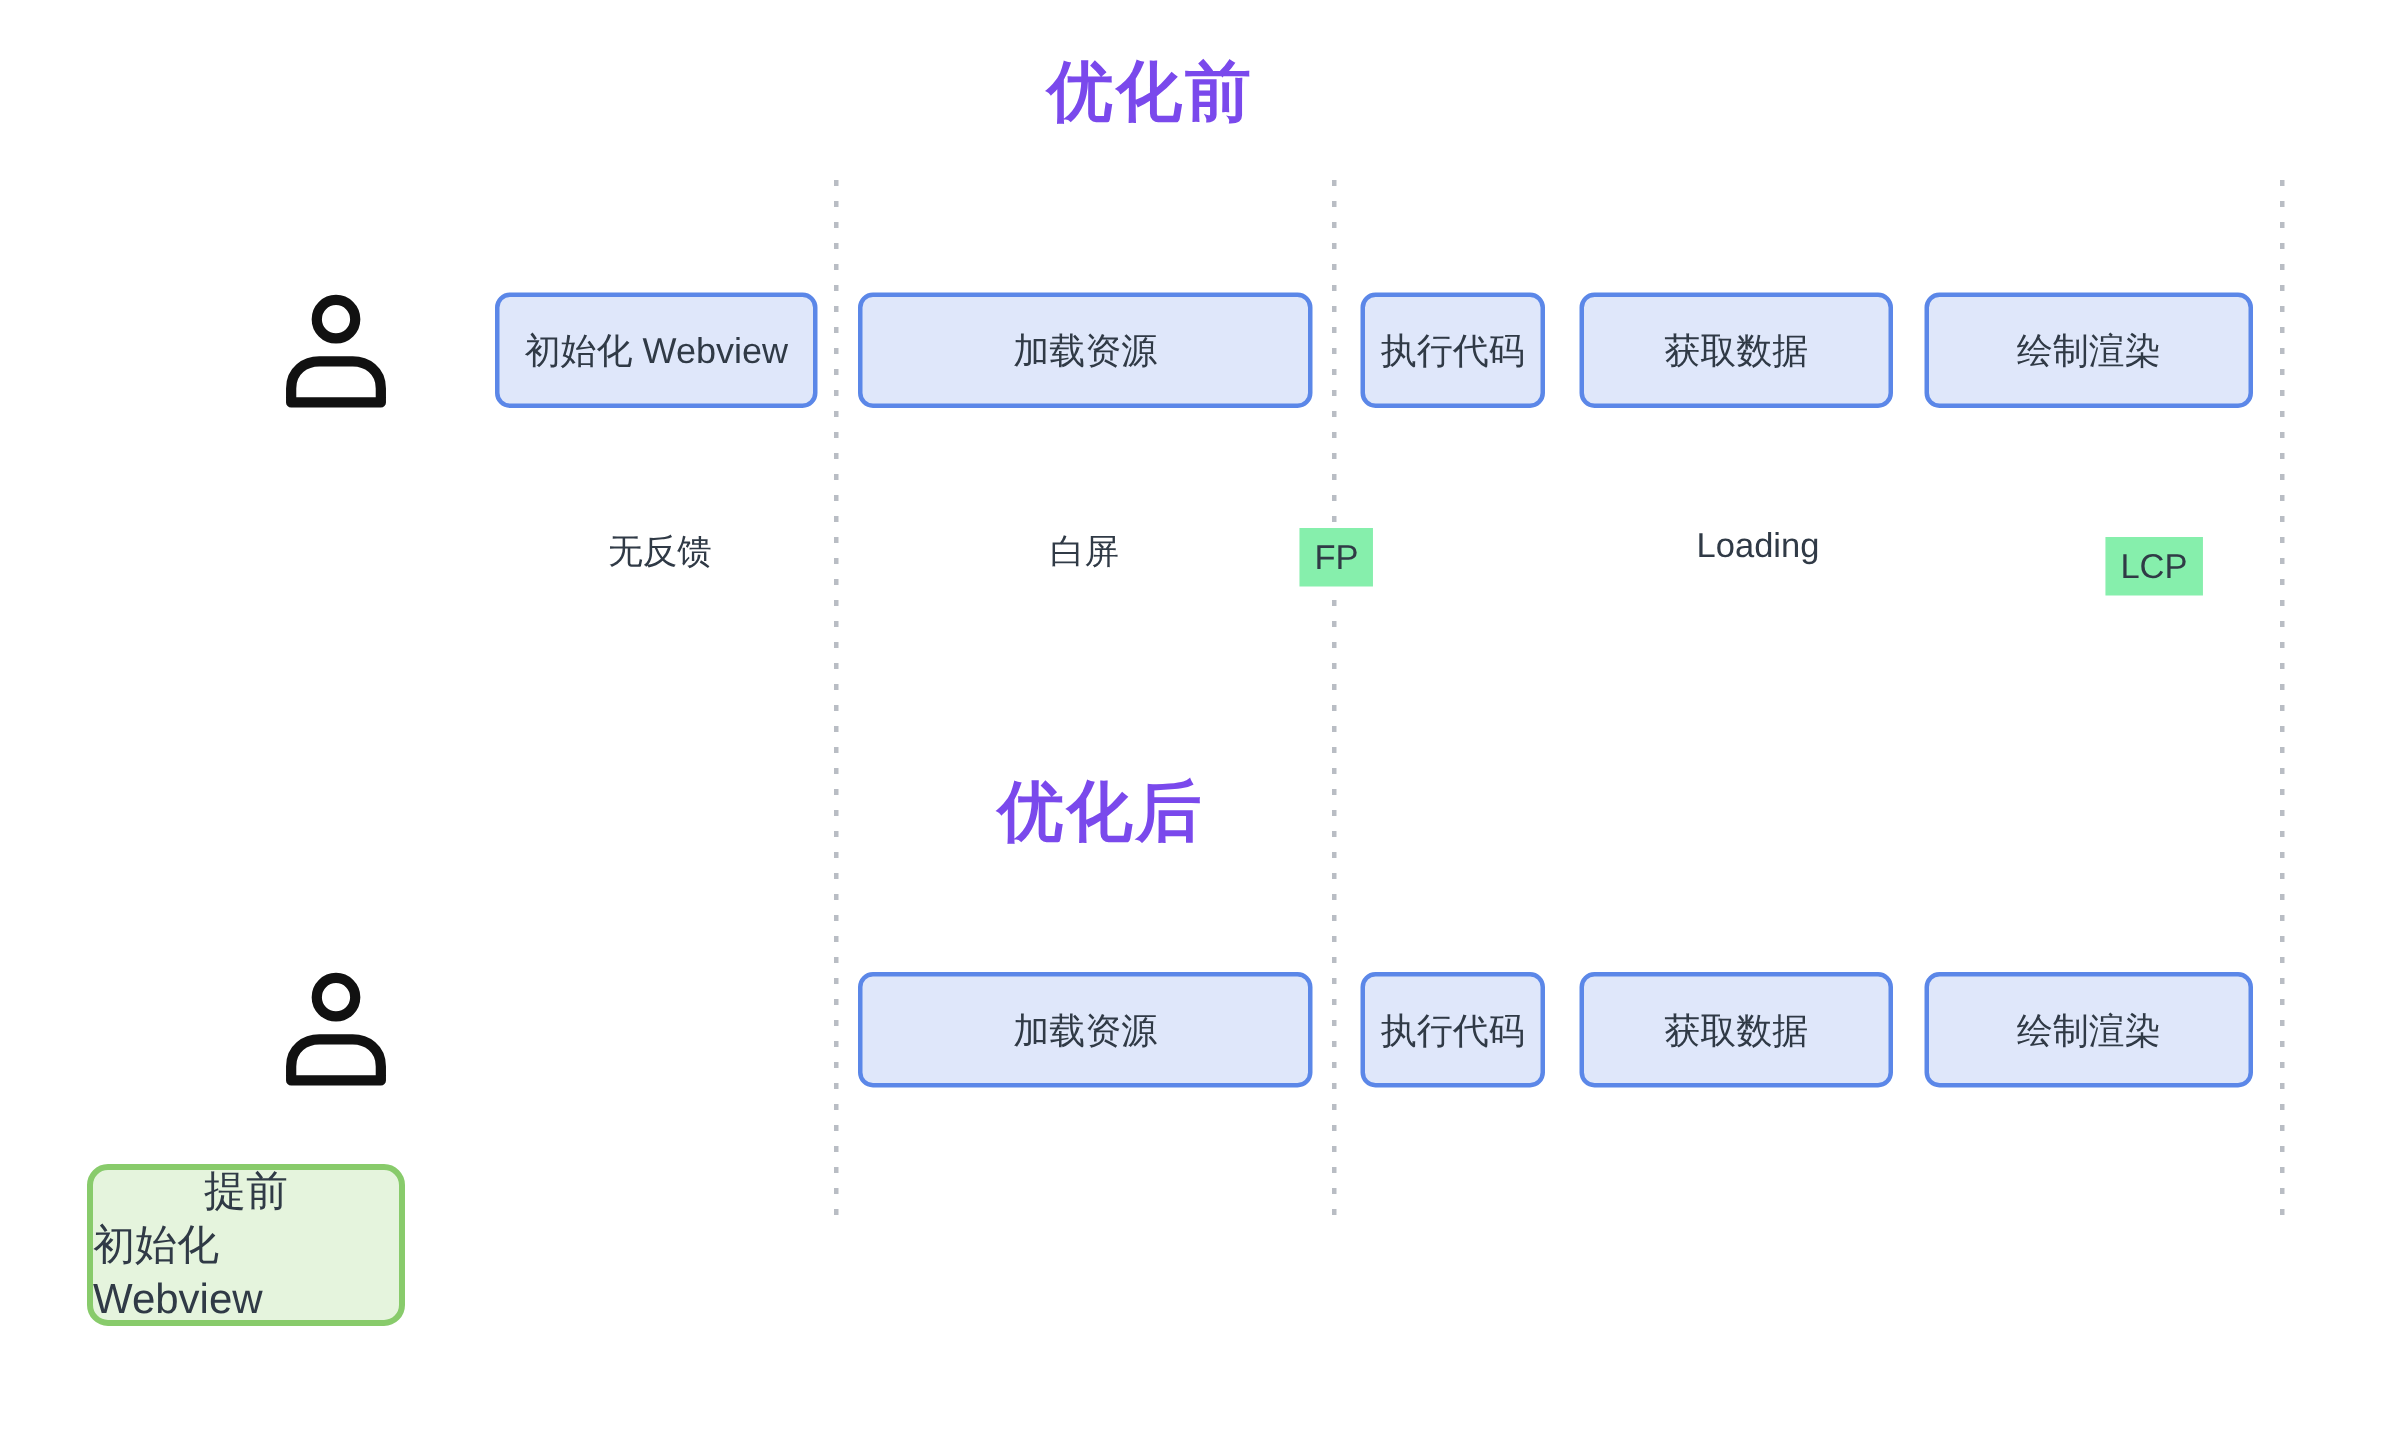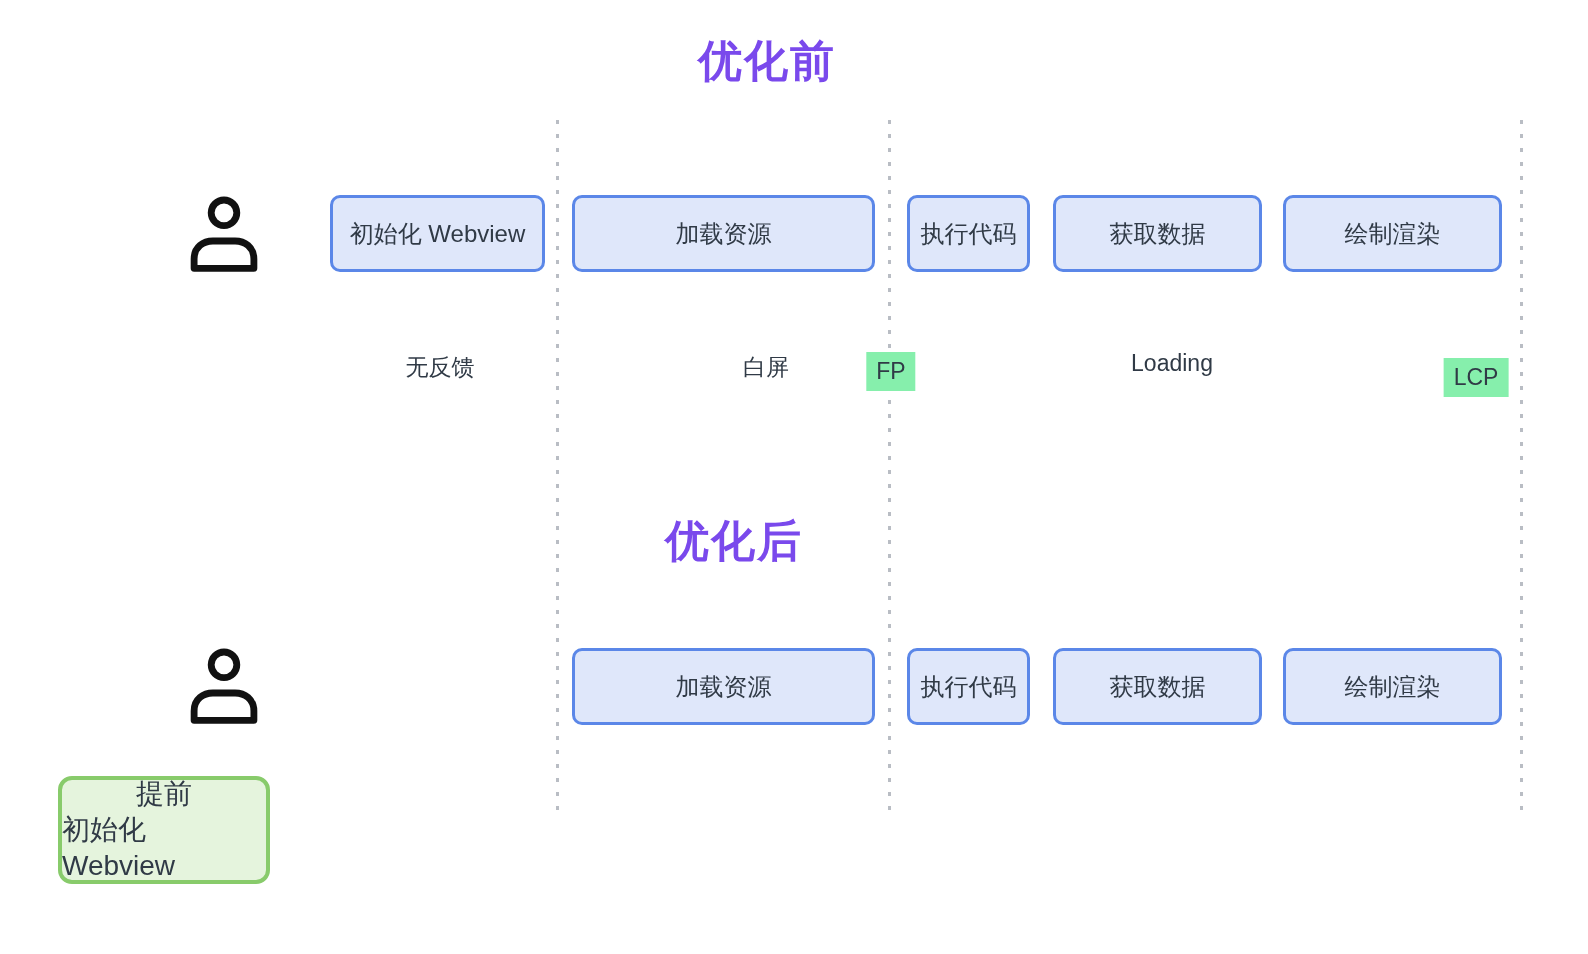--- a/index.html
+++ b/index.html
@@ -49,24 +49,24 @@
   .s-exec-2 {left:907px;top:648px;width:123px;}
   .s-fetch-2{left:1053px;top:648px;width:209px;}
   .s-paint-2{left:1283px;top:648px;width:219px;}
   
   .vl-1{left:556px;} .vl-2{left:888px;} .vl-3{left:1520px;}
   
   .t-before{left:607px;top:32px;}
   .t-after {left:574px;top:512px;}
   
   .m-no-feedback{left:440px;top:352px;}
-  .m-white-screen{left:766px;top:352px;}
+  .m-white-screen{left:723px;top:352px;}
   .m-fp{left:891px;top:352px;}
   .m-loading{left:1172px;top:350px;}
-  .m-lcp{left:1476px;top:358px;}
+  .m-lcp{left:1436px;top:358px;}
   
   .p-before{left:183px;top:193px;}
   .p-after {left:183px;top:645px;}
 </style>
 </head>
 <body>
 
 <div class="stage">
 
   <div class="vline vl-1"></div>

